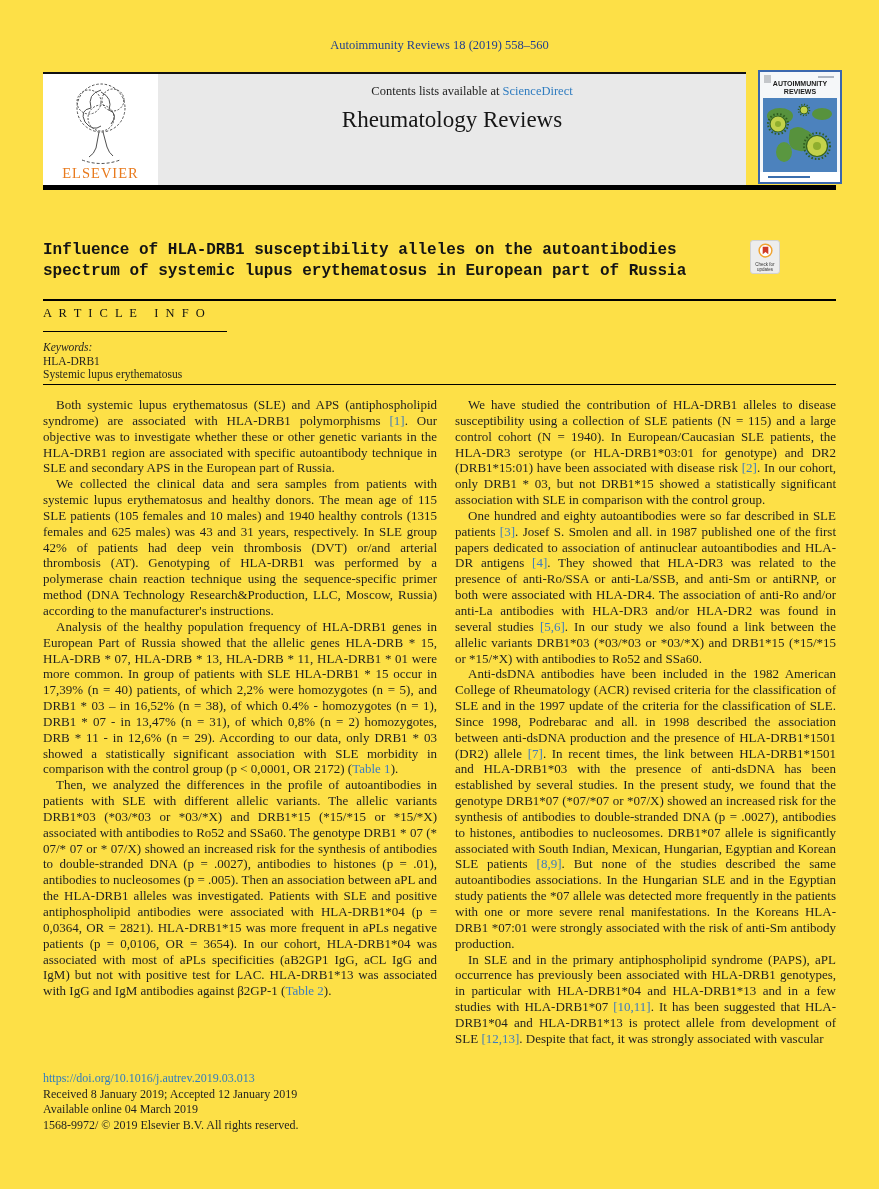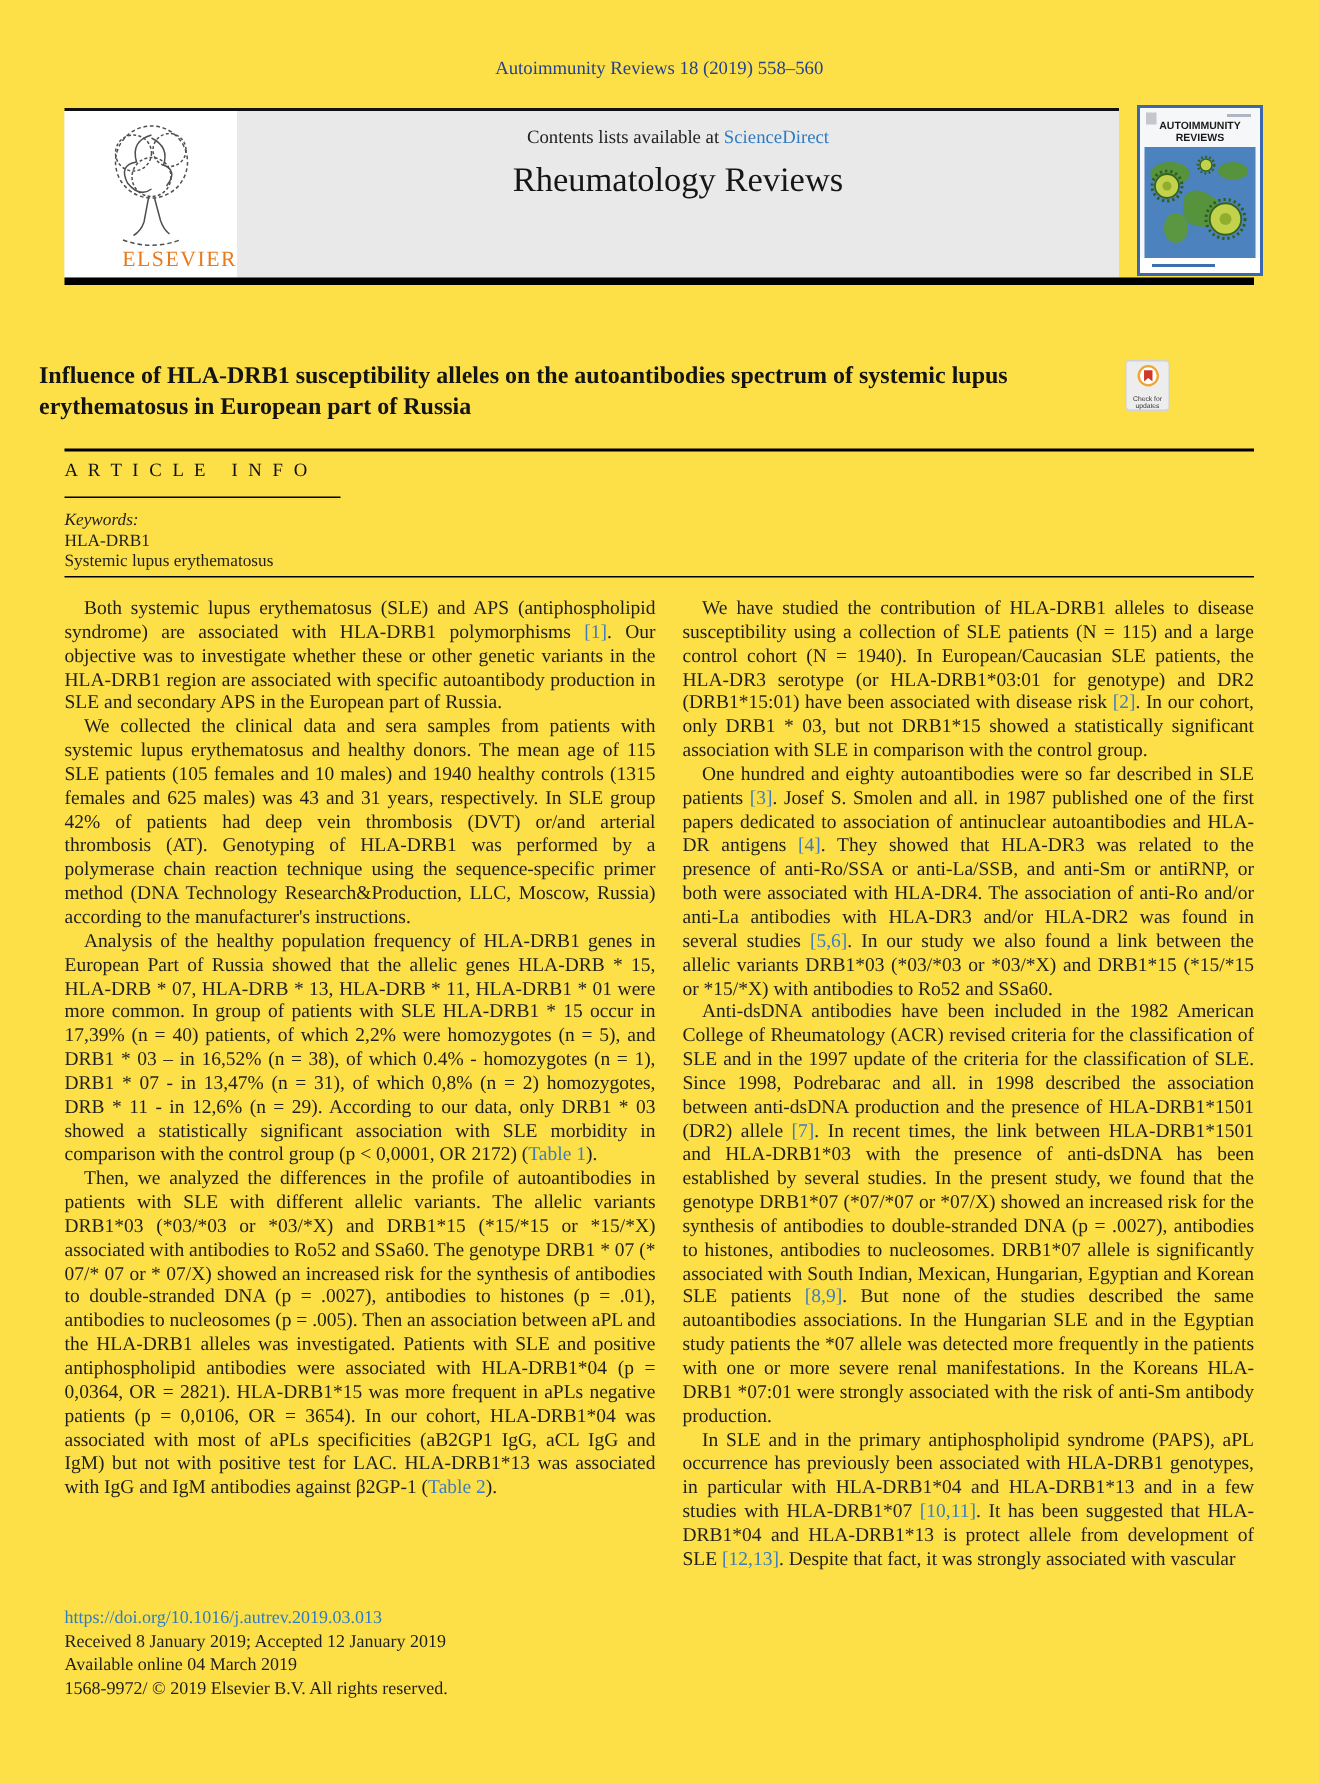--- a/index.html
+++ b/index.html
@@ -17,35 +17,35 @@
 
   
   .rule-top { left:43px; top:72px; width:703px; height:2px; background:#111; }
   .thick-bar { left:43px; top:185px; width:793px; height:5px; background:#000; }
   .rule { background:#000; }
 
   
   .header-box { left:43px; top:74px; width:703px; height:111px; background:#e9e9e9; }
   .logo-area { position:absolute; left:0; top:0; width:115px; height:111px; background:#ffffff; }
   .logo-tree { position:absolute; left:13px; top:4px; }
-  .elsevier-wordmark { position:absolute; left:0; bottom:3px; width:100%; text-align:right;
+  .elsevier-wordmark { position:absolute; left:0; bottom:3px; width:100%; text-align:center;
     color:#e87a1d; font-size:14.5px; letter-spacing:1px; font-weight:500; }
   .header-center { position:absolute; left:115px; top:0; width:588px; height:111px; text-align:center; }
-  .contents-line { position:absolute; top:10px; width:100%; font-size:12.5px; color:#222; }
+  .contents-line { position:absolute; top:10px; width:100%; font-size:12.5px; color:#222;margin-left:20px; }
   .journal-title { position:absolute; top:33px; width:100%; font-size:23px; color:#161616; }
   .homepage-line { position:absolute; top:84px; width:100%;
     font-family:"Liberation Sans", sans-serif; font-size:12.5px; color:#3a3a3a; }
 
   
   .cover { left:758px; top:70px; width:84px; height:114px; border:2px solid #3a67ae;
     box-sizing:border-box; background:#fff; }
 
   
-  .article-title { left:26px; top:240px; width:706px; font-size:16px; font-weight:bold;
-    line-height:21px; color:#141414; }
+  .article-title { left:43px; top:240px; width:706px; font-size:16px; font-weight:bold;
+    line-height:21px; color:#141414;font-family:Liberation Mono, monospace; }
 
   
   .check-badge { left:750px; top:240px; width:30px; height:34px; background:#ededed;
     border:1px solid #d2d2d2; border-radius:3px; text-align:center; padding-top:2px;
     box-sizing:border-box; }
   .check-text { font-family:"Liberation Sans", sans-serif; font-size:4.5px; line-height:5px; color:#333; }
 
   .rule-1 { left:43px; top:299px; width:793px; height:2px; }
   .article-info-heading { left:43px; top:306px; font-size:12.5px; letter-spacing:2px;
     white-space:pre; color:#111; }
@@ -149,21 +149,21 @@
   <div class="abs article-info-heading">A R T I C L E   I N F O</div>
   <div class="abs rule rule-2"></div>
 
   <div class="abs keywords-label">Keywords:</div>
   <div class="abs kw1">HLA-DRB1</div>
   <div class="abs kw2">Systemic lupus erythematosus</div>
 
   <div class="abs rule rule-3"></div>
 
   <div class="abs col-left">
-    <p><span>Both systemic lupus erythematosus (SLE) and APS (antiphospholipid syndrome) are associated with HLA-DRB1 polymorphisms </span><span class="cite">[1]</span><span>. Our objective was to investigate whether these or other genetic variants in the HLA-DRB1 region are associated with specific autoantibody production in SLE and secondary APS in the European part of Russia.</span></p>
+    <p><span>Both systemic lupus erythematosus (SLE) and APS (antiphospholipid syndrome) are associated with HLA-DRB1 polymorphisms </span><span class="cite">[1]</span><span>. Our objective was to investigate whether these or other genetic variants in the HLA-DRB1 region are associated with specific autoantibody technique in SLE and secondary APS in the European part of Russia.</span></p>
     <p><span>We collected the clinical data and sera samples from patients with systemic lupus erythematosus and healthy donors. The mean age of 115 SLE patients (105 females and 10 males) and 1940 healthy controls (1315 females and 625 males) was 43 and 31 years, respectively. In SLE group 42% of patients had deep vein thrombosis (DVT) or/and arterial thrombosis (AT). Genotyping of HLA-DRB1 was performed by a polymerase chain reaction technique using the sequence-specific primer method (DNA Technology Research&amp;Production, LLC, Moscow, Russia) according to the manufacturer's instructions.</span></p>
     <p><span>Analysis of the healthy population frequency of HLA-DRB1 genes in European Part of Russia showed that the allelic genes HLA-DRB * 15, HLA-DRB * 07, HLA-DRB * 13, HLA-DRB * 11, HLA-DRB1 * 01 were more common. In group of patients with SLE HLA-DRB1 * 15 occur in 17,39% (n = 40) patients, of which 2,2% were homozygotes (n = 5), and DRB1 * 03 – in 16,52% (n = 38), of which 0.4% - homozygotes (n = 1), DRB1 * 07 - in 13,47% (n = 31), of which 0,8% (n = 2) homozygotes, DRB * 11 - in 12,6% (n = 29). According to our data, only DRB1 * 03 showed a statistically significant association with SLE morbidity in comparison with the control group (p &lt; 0,0001, OR 2172) (</span><span class="cite">Table 1</span><span>).</span></p>
     <p><span>Then, we analyzed the differences in the profile of autoantibodies in patients with SLE with different allelic variants. The allelic variants DRB1*03 (*03/*03 or *03/*X) and DRB1*15 (*15/*15 or *15/*X) associated with antibodies to Ro52 and SSa60. The genotype DRB1 * 07 (* 07/* 07 or * 07/X) showed an increased risk for the synthesis of antibodies to double-stranded DNA (p = .0027), antibodies to histones (p = .01), antibodies to nucleosomes (p = .005). Then an association between aPL and the HLA-DRB1 alleles was investigated. Patients with SLE and positive antiphospholipid antibodies were associated with HLA-DRB1*04 (p = 0,0364, OR = 2821). HLA-DRB1*15 was more frequent in aPLs negative patients (p = 0,0106, OR = 3654). In our cohort, HLA-DRB1*04 was associated with most of aPLs specificities (aB2GP1 IgG, aCL IgG and IgM) but not with positive test for LAC. HLA-DRB1*13 was associated with IgG and IgM antibodies against β2GP-1 (</span><span class="cite">Table 2</span><span>).</span></p>
   </div>
 
   <div class="abs col-right">
     <p><span>We have studied the contribution of HLA-DRB1 alleles to disease susceptibility using a collection of SLE patients (N = 115) and a large control cohort (N = 1940). In European/Caucasian SLE patients, the HLA-DR3 serotype (or HLA-DRB1*03:01 for genotype) and DR2 (DRB1*15:01) have been associated with disease risk </span><span class="cite">[2]</span><span>. In our cohort, only DRB1 * 03, but not DRB1*15 showed a statistically significant association with SLE in comparison with the control group.</span></p>
     <p><span>One hundred and eighty autoantibodies were so far described in SLE patients </span><span class="cite">[3]</span><span>. Josef S. Smolen and all. in 1987 published one of the first papers dedicated to association of antinuclear autoantibodies and HLA-DR antigens </span><span class="cite">[4]</span><span>. They showed that HLA-DR3 was related to the presence of anti-Ro/SSA or anti-La/SSB, and anti-Sm or antiRNP, or both were associated with HLA-DR4. The association of anti-Ro and/or anti-La antibodies with HLA-DR3 and/or HLA-DR2 was found in several studies </span><span class="cite">[5,6]</span><span>. In our study we also found a link between the allelic variants DRB1*03 (*03/*03 or *03/*X) and DRB1*15 (*15/*15 or *15/*X) with antibodies to Ro52 and SSa60.</span></p>
     <p><span>Anti-dsDNA antibodies have been included in the 1982 American College of Rheumatology (ACR) revised criteria for the classification of SLE and in the 1997 update of the criteria for the classification of SLE. Since 1998, Podrebarac and all. in 1998 described the association between anti-dsDNA production and the presence of HLA-DRB1*1501 (DR2) allele </span><span class="cite">[7]</span><span>. In recent times, the link between HLA-DRB1*1501 and HLA-DRB1*03 with the presence of anti-dsDNA has been established by several studies. In the present study, we found that the genotype DRB1*07 (*07/*07 or *07/X) showed an increased risk for the synthesis of antibodies to double-stranded DNA (p = .0027), antibodies to histones, antibodies to nucleosomes. DRB1*07 allele is significantly associated with South Indian, Mexican, Hungarian, Egyptian and Korean SLE patients </span><span class="cite">[8,9]</span><span>. But none of the studies described the same autoantibodies associations. In the Hungarian SLE and in the Egyptian study patients the *07 allele was detected more frequently in the patients with one or more severe renal manifestations. In the Koreans HLA-DRB1 *07:01 were strongly associated with the risk of anti-Sm antibody production.</span></p>
     <p><span>In SLE and in the primary antiphospholipid syndrome (PAPS), aPL occurrence has previously been associated with HLA-DRB1 genotypes, in particular with HLA-DRB1*04 and HLA-DRB1*13 and in a few studies with HLA-DRB1*07 </span><span class="cite">[10,11]</span><span>. It has been suggested that HLA-DRB1*04 and HLA-DRB1*13 is protect allele from development of SLE </span><span class="cite">[12,13]</span><span>. Despite that fact, it was strongly associated with vascular</span></p>

